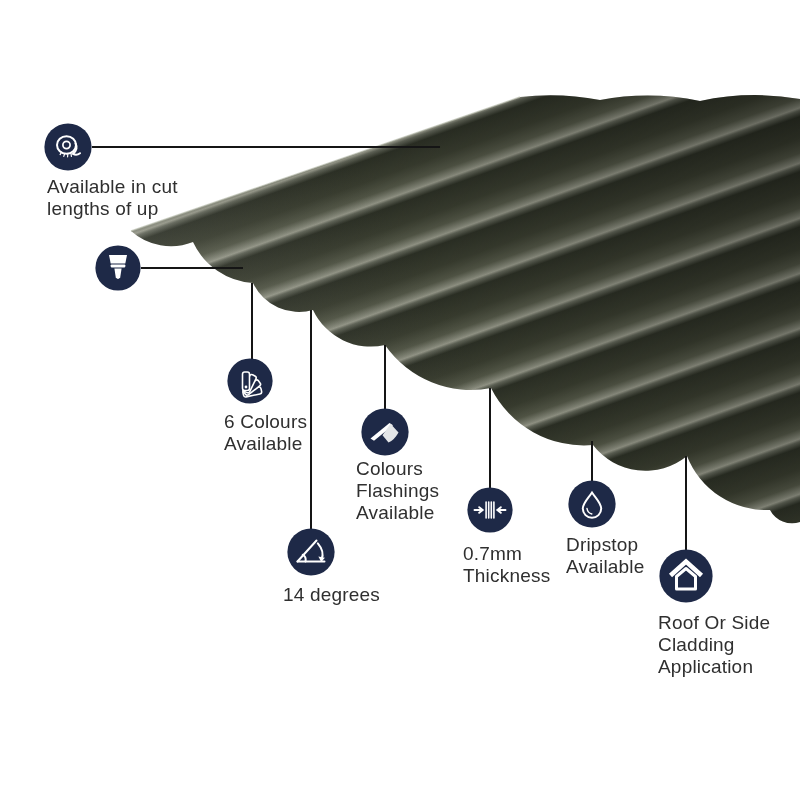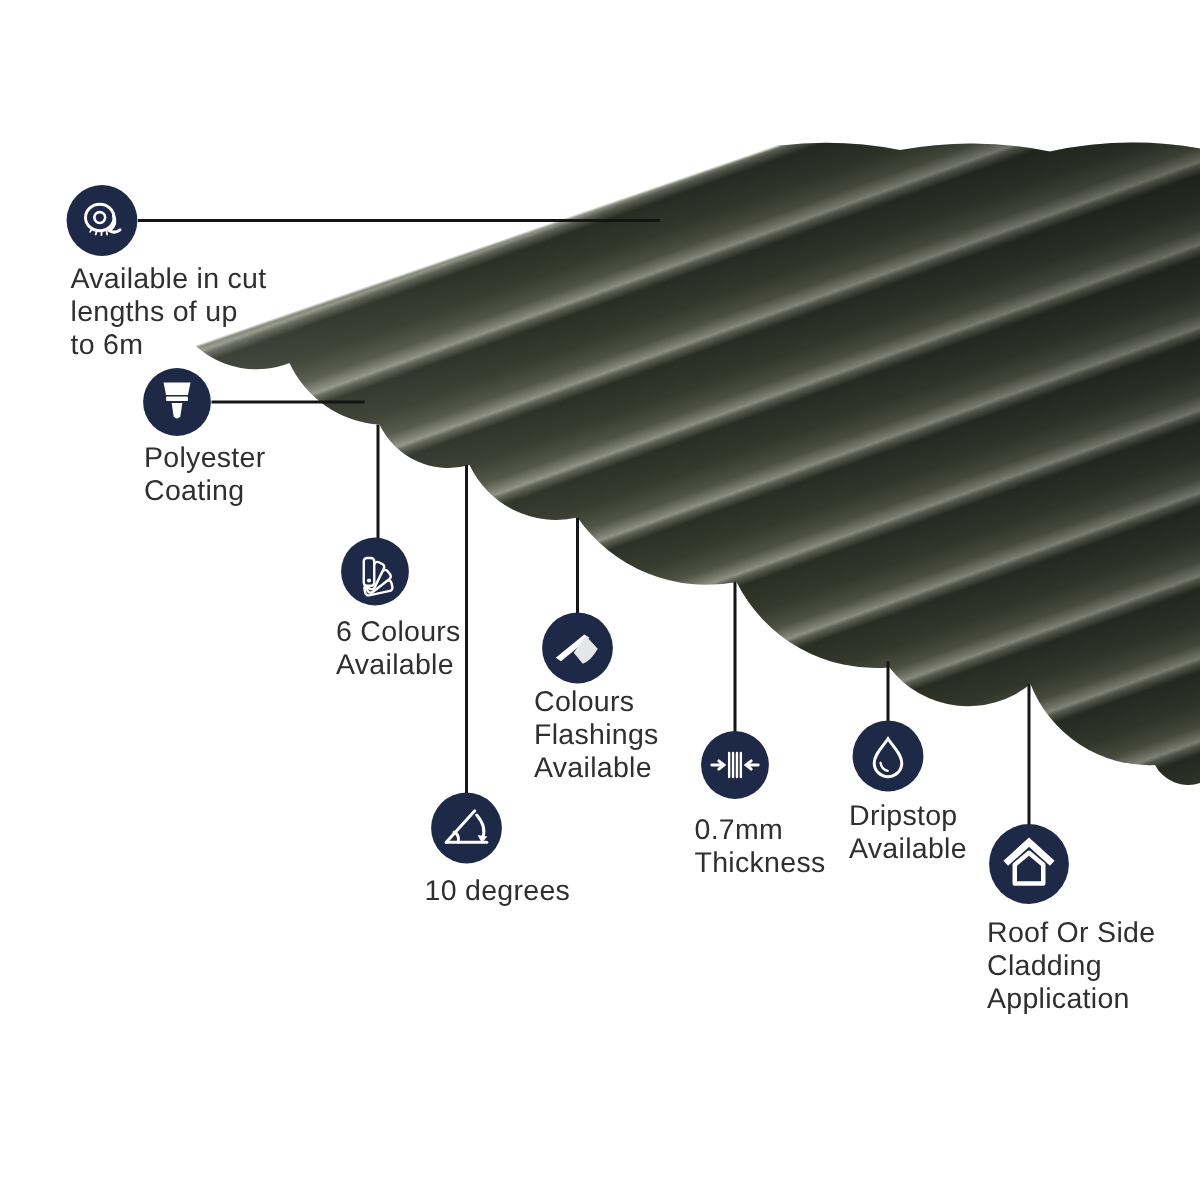--- a/index.html
+++ b/index.html
@@ -145,41 +145,36 @@
     <svg viewBox="-27 -27 54 54">
       <circle class="bg" r="26.6"></circle>
       <path d="M-15.5,-0.5 L0,-14.5 L15.5,-0.5" stroke="#fff" stroke-width="4.6" fill="none"></path>
       <path d="M-9.5,0.5 L0,-7.5 L9.5,0.5 L9.5,13 L-9.5,13 Z" stroke="#fff" stroke-width="3" fill="none" stroke-linejoin="round"></path>
     </svg>
   </div>
 
   <div class="label" style="left:47px;top:176px">
     <div>Available in cut</div>
     <div>lengths of up</div>
-    <div>to 6m</div>
   </div>
 
-  <div class="label" style="left:96px;top:295px">
-    <div>Polyester</div>
-    <div>Coating</div>
-  </div>
 
   <div class="label" style="left:224px;top:411px">
     <div>6 Colours</div>
     <div>Available</div>
   </div>
 
   <div class="label" style="left:356px;top:458px">
     <div>Colours</div>
     <div>Flashings</div>
     <div>Available</div>
   </div>
 
   <div class="label" style="left:283px;top:584px">
-    <div>10 degrees</div>
+    <div>14 degrees</div>
   </div>
 
   <div class="label" style="left:463px;top:543px">
     <div>0.7mm</div>
     <div>Thickness</div>
   </div>
 
   <div class="label" style="left:566px;top:534px">
     <div>Dripstop</div>
     <div>Available</div>

